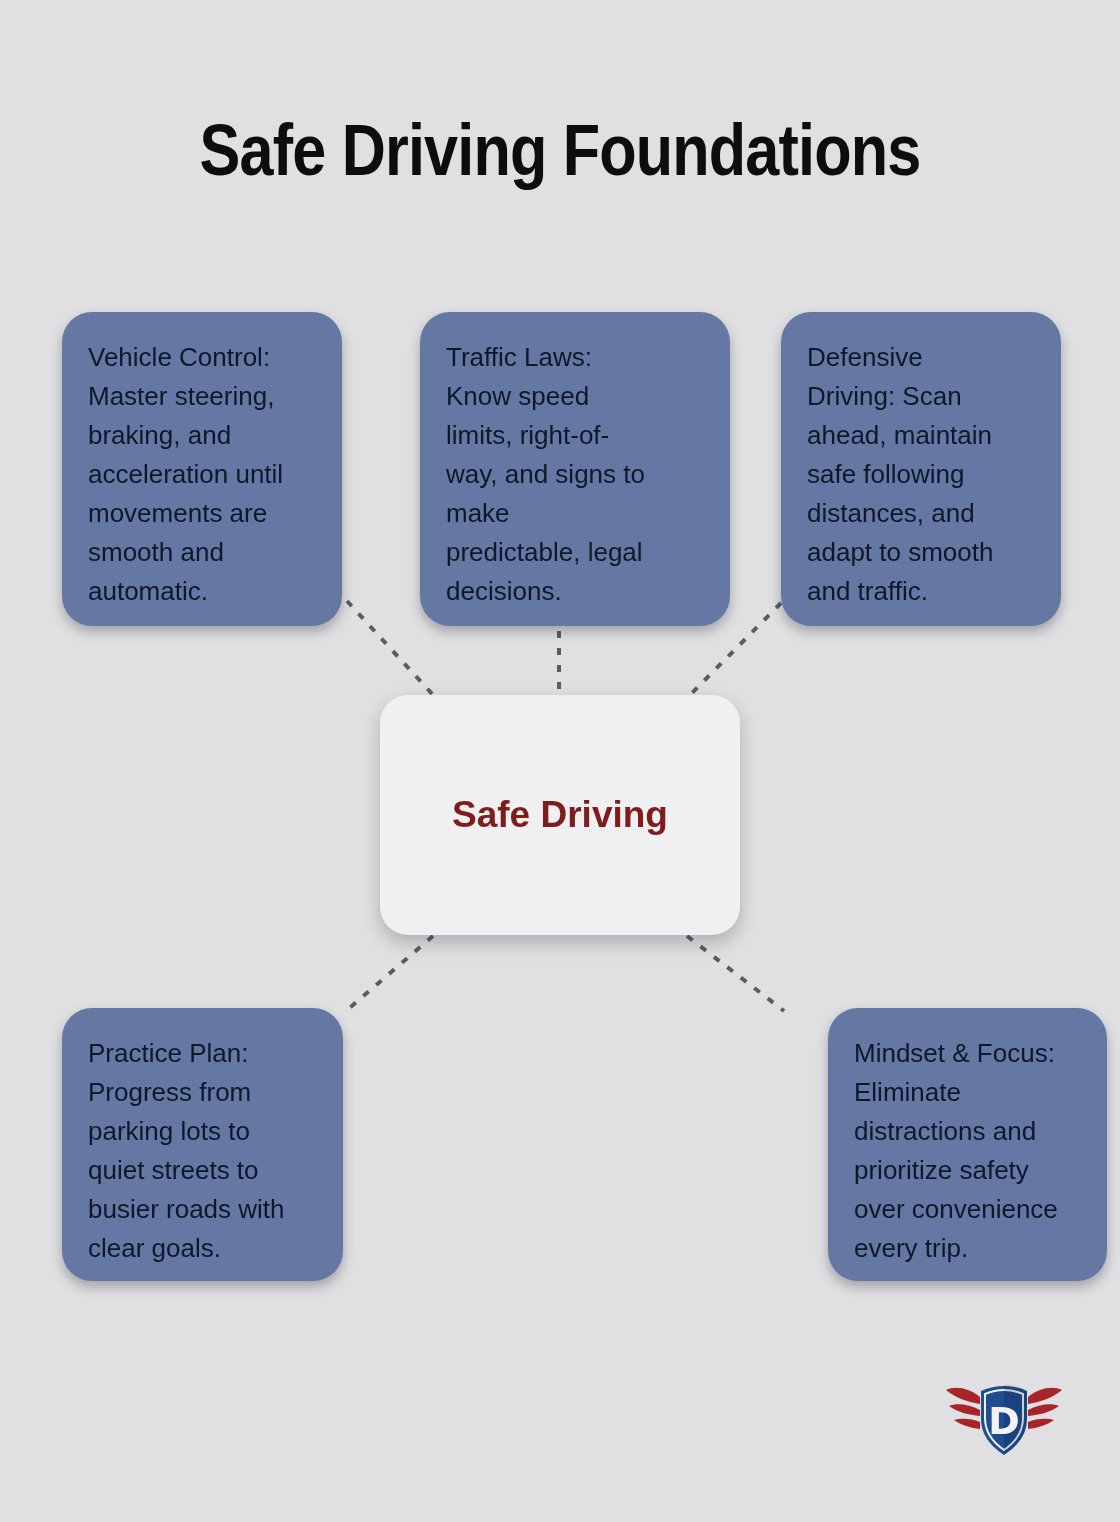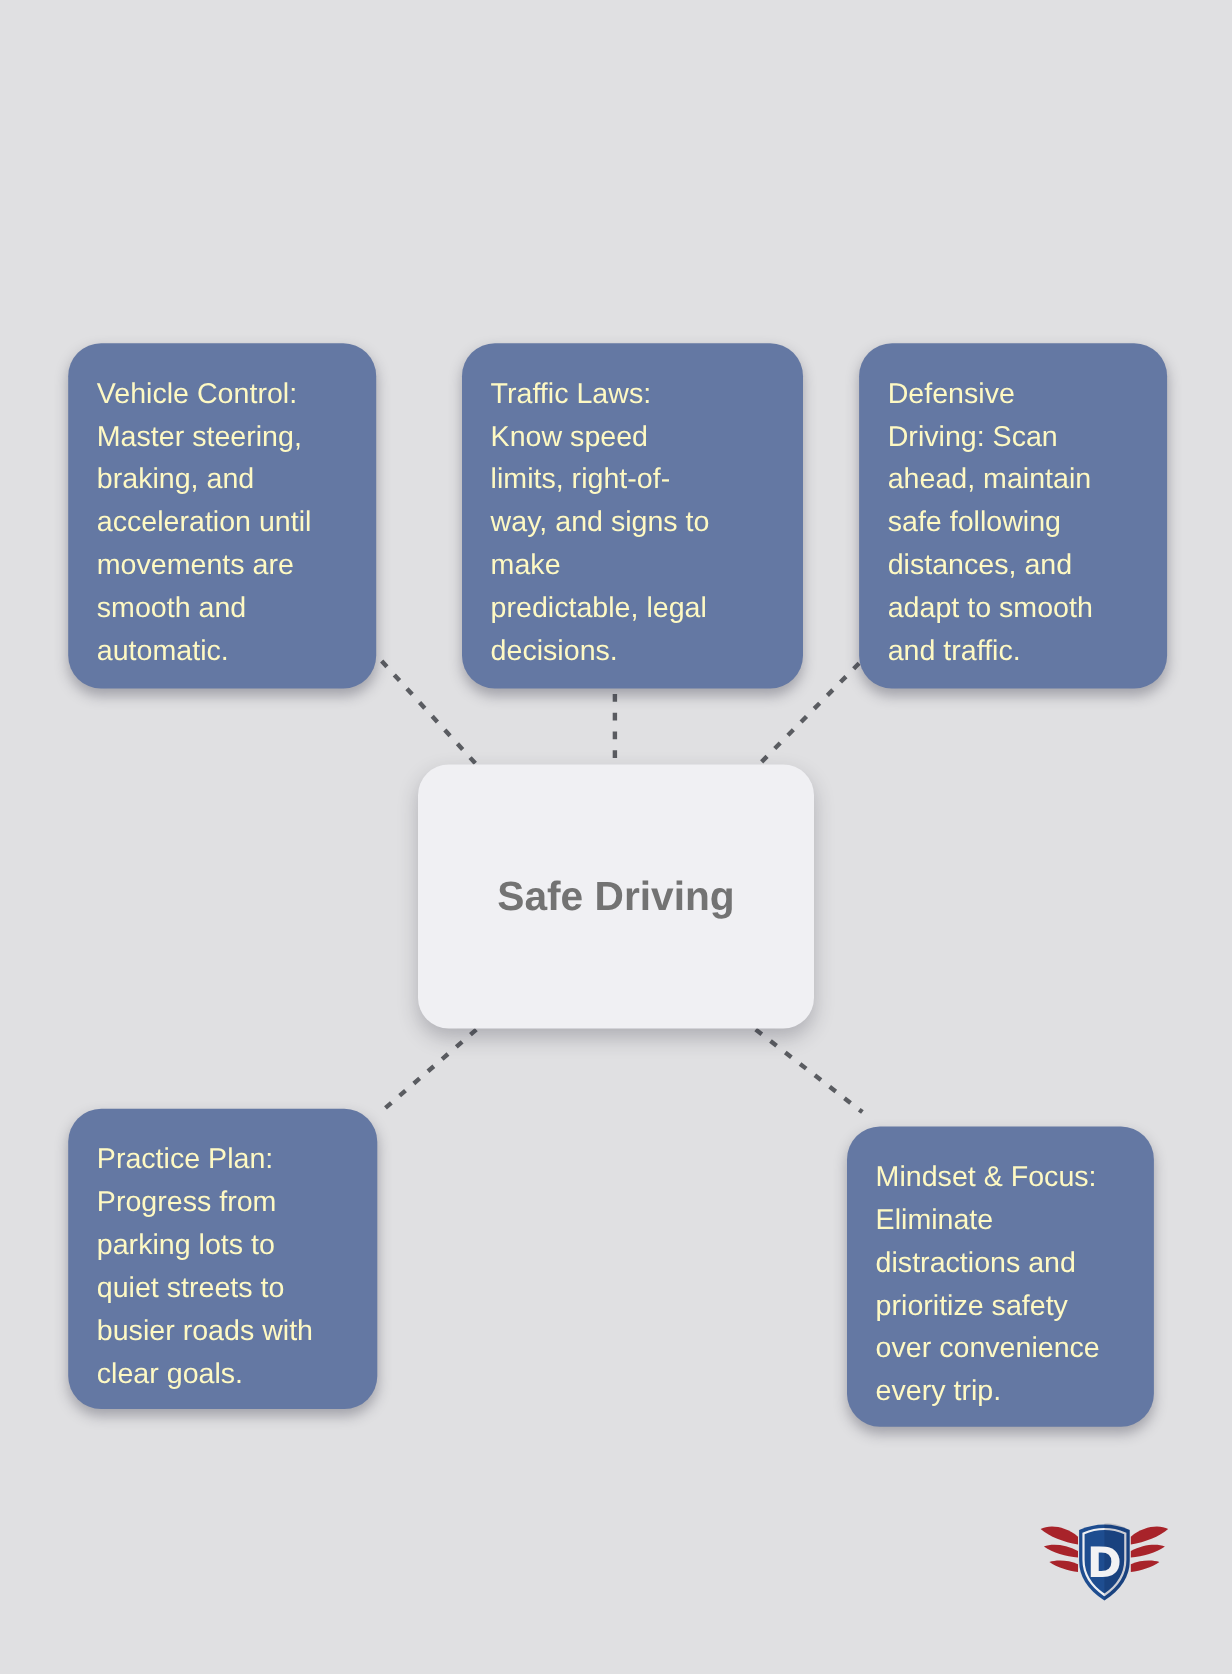--- a/index.html
+++ b/index.html
@@ -26,50 +26,50 @@
     transform: scaleX(0.85);
     transform-origin: center;
     white-space: nowrap;
   }
 
   .card {
     position: absolute;
     background: #6478a3;
     border-radius: 30px;
     box-shadow: 0 6px 12px rgba(50,50,65,0.35);
-    color: #fef9c3;
+    color: #0f172a;
     font-size: 26px;
     line-height: 39px;
     padding: 26px 20px 20px 26px;
     box-sizing: border-box;
     white-space: pre-line;
   }
   .card-top    { top: 312px; height: 314px; }
   .card-bottom { top: 1008px; height: 273px; }
   #card-vehicle-control   { left: 62px;  width: 280px; }
   #card-traffic-laws      { left: 420px; width: 310px; }
   #card-defensive-driving { left: 781px; width: 280px; }
   #card-practice-plan     { left: 62px;  width: 281px; }
-  #card-mindset-focus     { left: 770px; width: 279px; margin-top: 16px; }
+  #card-mindset-focus     { left: 828px; width: 279px; }
 
   .center-node {
     position: absolute;
     left: 380px; top: 695px;
     width: 360px; height: 240px;
     background: #f0f0f3;
     border-radius: 28px;
     box-shadow: 0 8px 18px rgba(50,50,65,0.28);
     display: flex;
     align-items: center;
     justify-content: center;
   }
   .center-node .label {
     font-size: 37px;
     font-weight: 700;
-    color: #737373;
+    color: #7f1d1d;
   }
 
   .connectors {
     position: absolute;
     inset: 0;
     width: 1120px; height: 1522px;
     pointer-events: none;
   }
 
   .logo {
@@ -86,20 +86,23 @@
   <svg class="connectors" viewBox="0 0 1120 1522" xmlns="http://www.w3.org/2000/svg">
     <g stroke="#5a5c61" stroke-width="4" stroke-dasharray="7 10" fill="none">
       <line x1="347" y1="601" x2="434" y2="696"></line>
       <line x1="559" y1="631" x2="559" y2="694"></line>
       <line x1="781" y1="603" x2="689" y2="696"></line>
       <line x1="433" y1="936" x2="346" y2="1011"></line>
       <line x1="687" y1="936" x2="784" y2="1011"></line>
     </g>
   </svg>
 
+  <div class="title-wrap">
+    <div class="title">Safe Driving Foundations</div>
+  </div>
 
   <div class="card card-top" id="card-vehicle-control">Vehicle Control:
 Master steering,
 braking, and
 acceleration until
 movements are
 smooth and
 automatic.</div>
 
   <div class="card card-top" id="card-traffic-laws">Traffic Laws:

